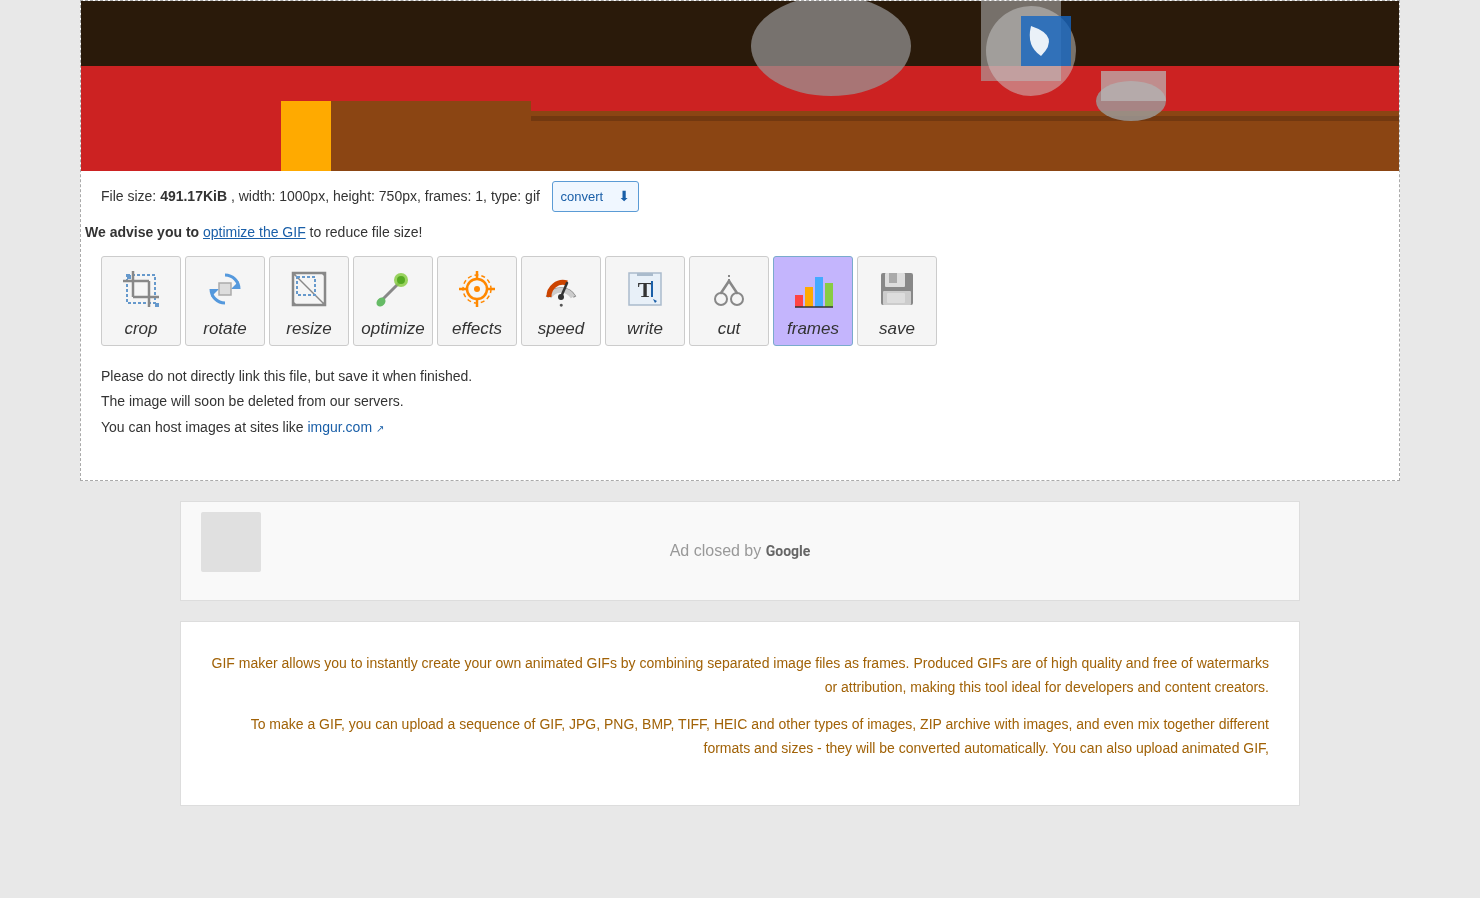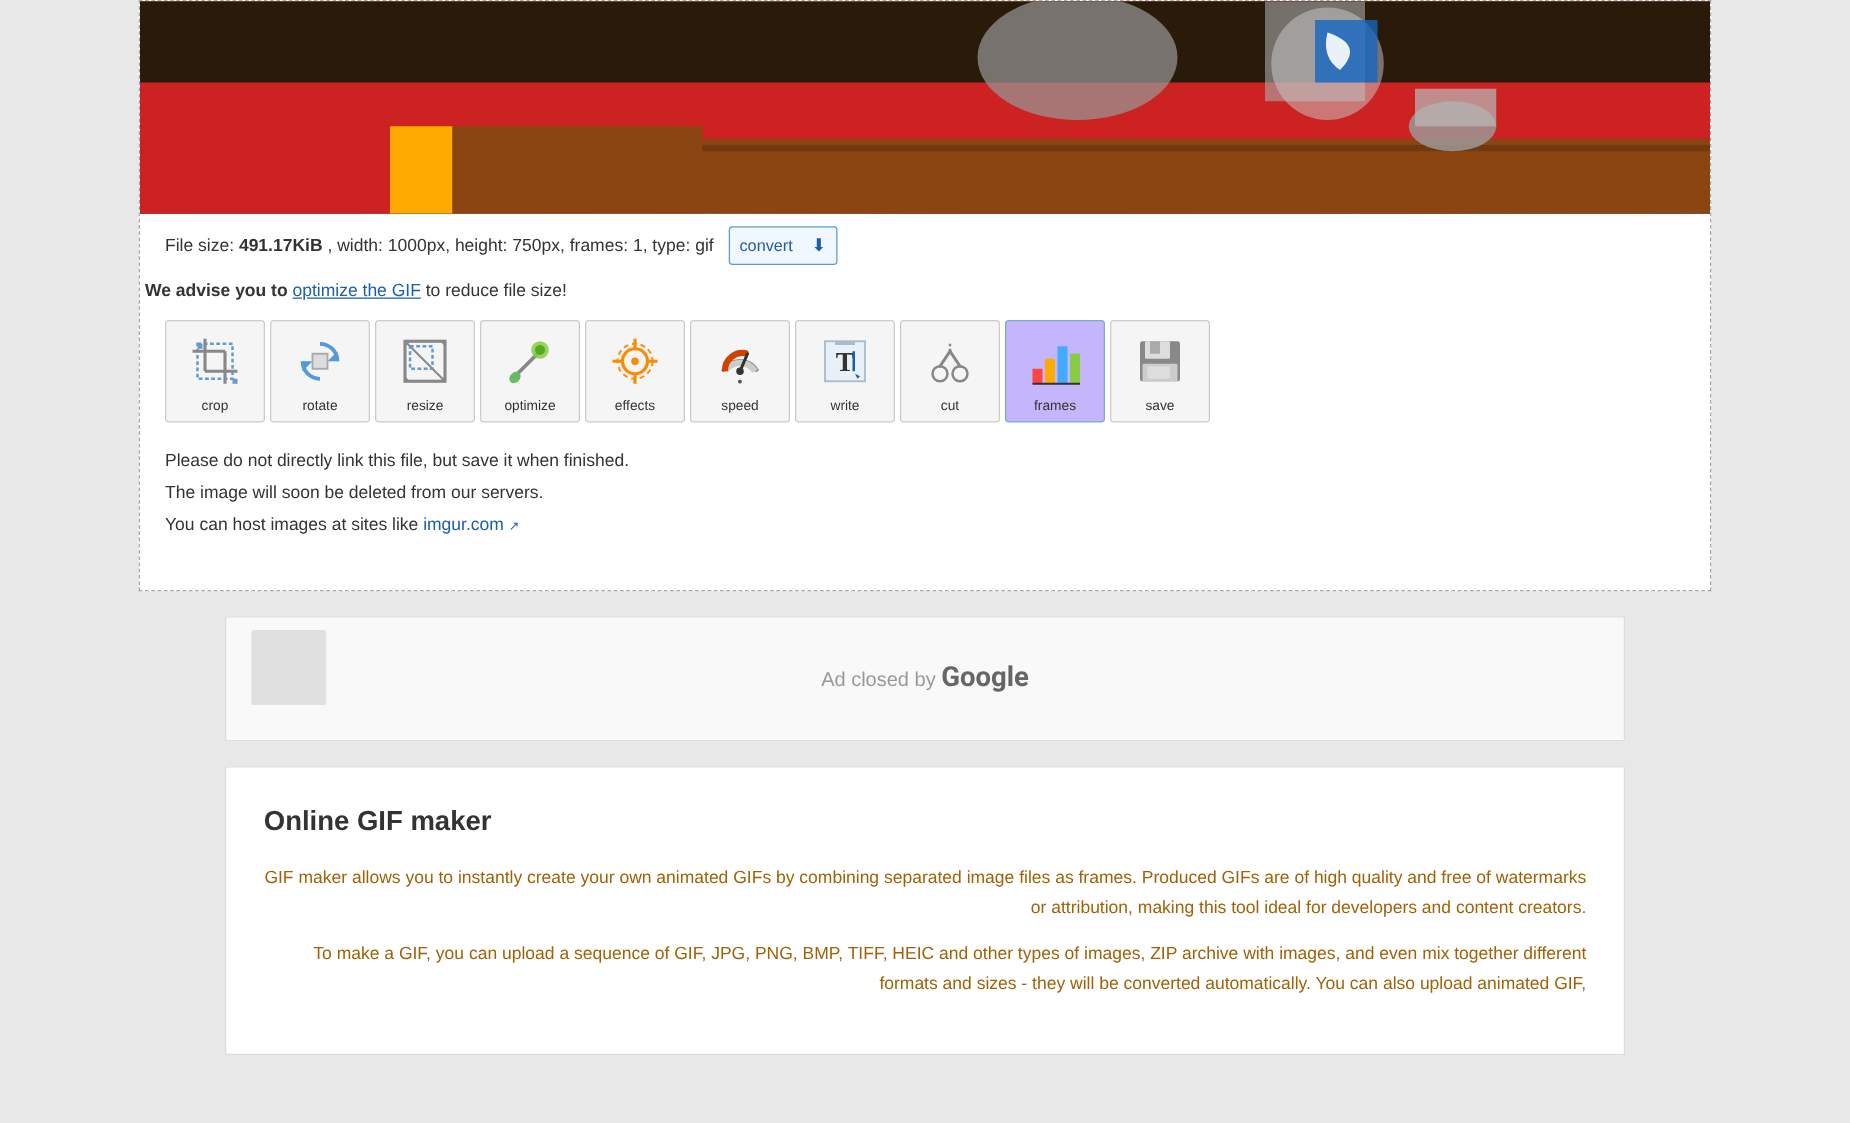--- a/index.html
+++ b/index.html
@@ -13,21 +13,21 @@
     .page-wrapper {
       max-width: 1480px;
       margin: 0 auto;
       background: #e8e8e8;
     }
 
     
     .image-section {
       background: #fff;
       border: 1px dashed #aaa;
-      margin: 0 111px;
+      margin: 0 80px;
       padding-bottom: 20px;
     }
 
     .gif-image-container {
       width: 100%;
       height: 170px;
       overflow: hidden;
       background: linear-gradient(135deg, #8B4513 0%, #A0522D 20%, #CD853F 40%, #8B0000 60%, #B22222 80%, #2F4F4F 100%);
       position: relative;
     }
@@ -100,22 +100,23 @@
     .tool-icon {
       width: 52px;
       height: 52px;
       display: flex;
       align-items: center;
       justify-content: center;
       margin-bottom: 4px;
     }
 
     .tool-label {
-      font-size: 11px;
-      color: #333;
+      font-size: 17px;
+      color: #333;
+      font-style: italic;
     }
 
     
     .icon-crop svg, .icon-resize svg, .icon-rotate svg,
     .icon-optimize svg, .icon-effects svg, .icon-speed svg,
     .icon-write svg, .icon-overlay svg, .icon-cut svg,
     .icon-split svg, .icon-frames svg, .icon-save svg {
       width: 44px;
       height: 44px;
     }
@@ -162,21 +163,21 @@
       background: #e0e0e0;
       border-radius: 2px;
     }
 
     .ad-google {
       font-size: 16px;
       color: #999;
     }
 
     .ad-google-brand {
-      font-size: 22px;
+      font-size: 14px;
       color: #666;
       font-family: 'Roboto', Arial, sans-serif;
     }
 
     
     .bottom-section {
       margin: 20px 180px;
       background: #fff;
       border: 1px solid #ddd;
       padding: 30px 30px;
@@ -421,20 +422,19 @@
   </div>
 
   <div class="ad-section">
     <div class="ad-closed-box"></div>
     <span class="ad-google">
       <span>Ad closed by</span>&nbsp;<strong class="ad-google-brand">Google</strong>
     </span>
   </div>
 
   <div class="bottom-section">
-    <h2 class="section-title">Online GIF maker</h2>
     <div class="section-body">
       <p>GIF maker allows you to instantly create your own animated GIFs by combining separated image files as frames. Produced GIFs are of high quality and free of watermarks or attribution, making this tool ideal for developers and content creators.</p>
       <p>To make a GIF, you can upload a sequence of GIF, JPG, PNG, BMP, TIFF, HEIC and other types of images, ZIP archive with images, and even mix together different formats and sizes - they will be converted automatically. You can also upload animated GIF,</p>
     </div>
   </div>
 
 </div>
 
 </body></html>

